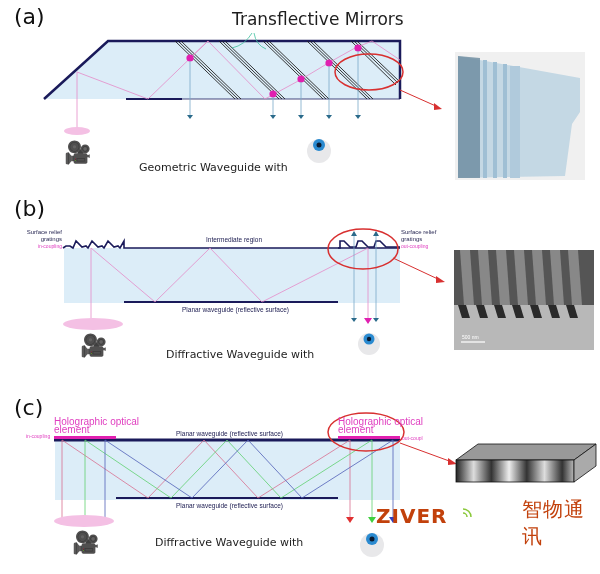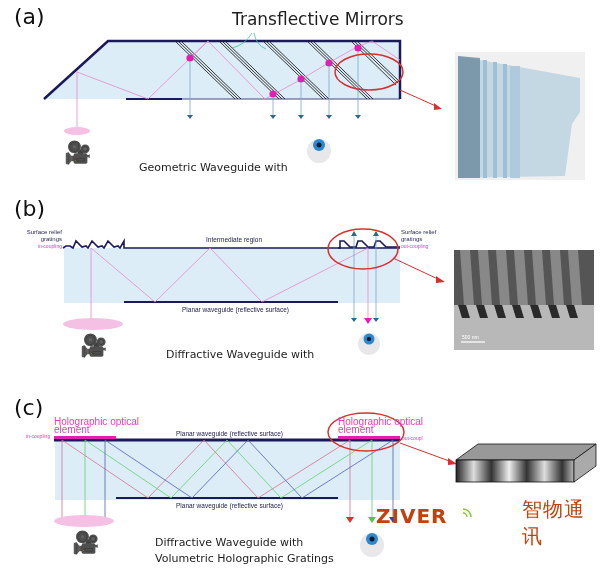--- a/index.html
+++ b/index.html
@@ -207,21 +207,20 @@
 <div class="abs mid-label" style="left:176px;top:502px;">Planar waveguide (reflective surface)</div>
 
 <div class="abs caption" style="left:139px;top:160px;">
   <div>Geometric Waveguide with</div>
 </div>
 <div class="abs caption" style="left:166px;top:347px;">
   <div>Diffractive Waveguide with</div>
 </div>
 <div class="abs caption" style="left:155px;top:535px;">
   <div>Diffractive Waveguide with</div>
-  <div>Volumetric Holographic Gratings</div>
 </div>
 
 <div class="abs" style="left:64px;top:140px;font-size:22px;color:#333;">🎥</div>
 <div class="abs" style="left:80px;top:333px;font-size:22px;color:#333;">🎥</div>
 <div class="abs" style="left:72px;top:530px;font-size:22px;color:#333;">🎥</div>
 
 <svg width="600" height="574" style="pointer-events:none;">
   <g>
     <circle cx="319" cy="151" r="12" fill="#e8e8ea"></circle>
       <circle cx="319" cy="145" r="6" fill="#2a8ad0"></circle>

